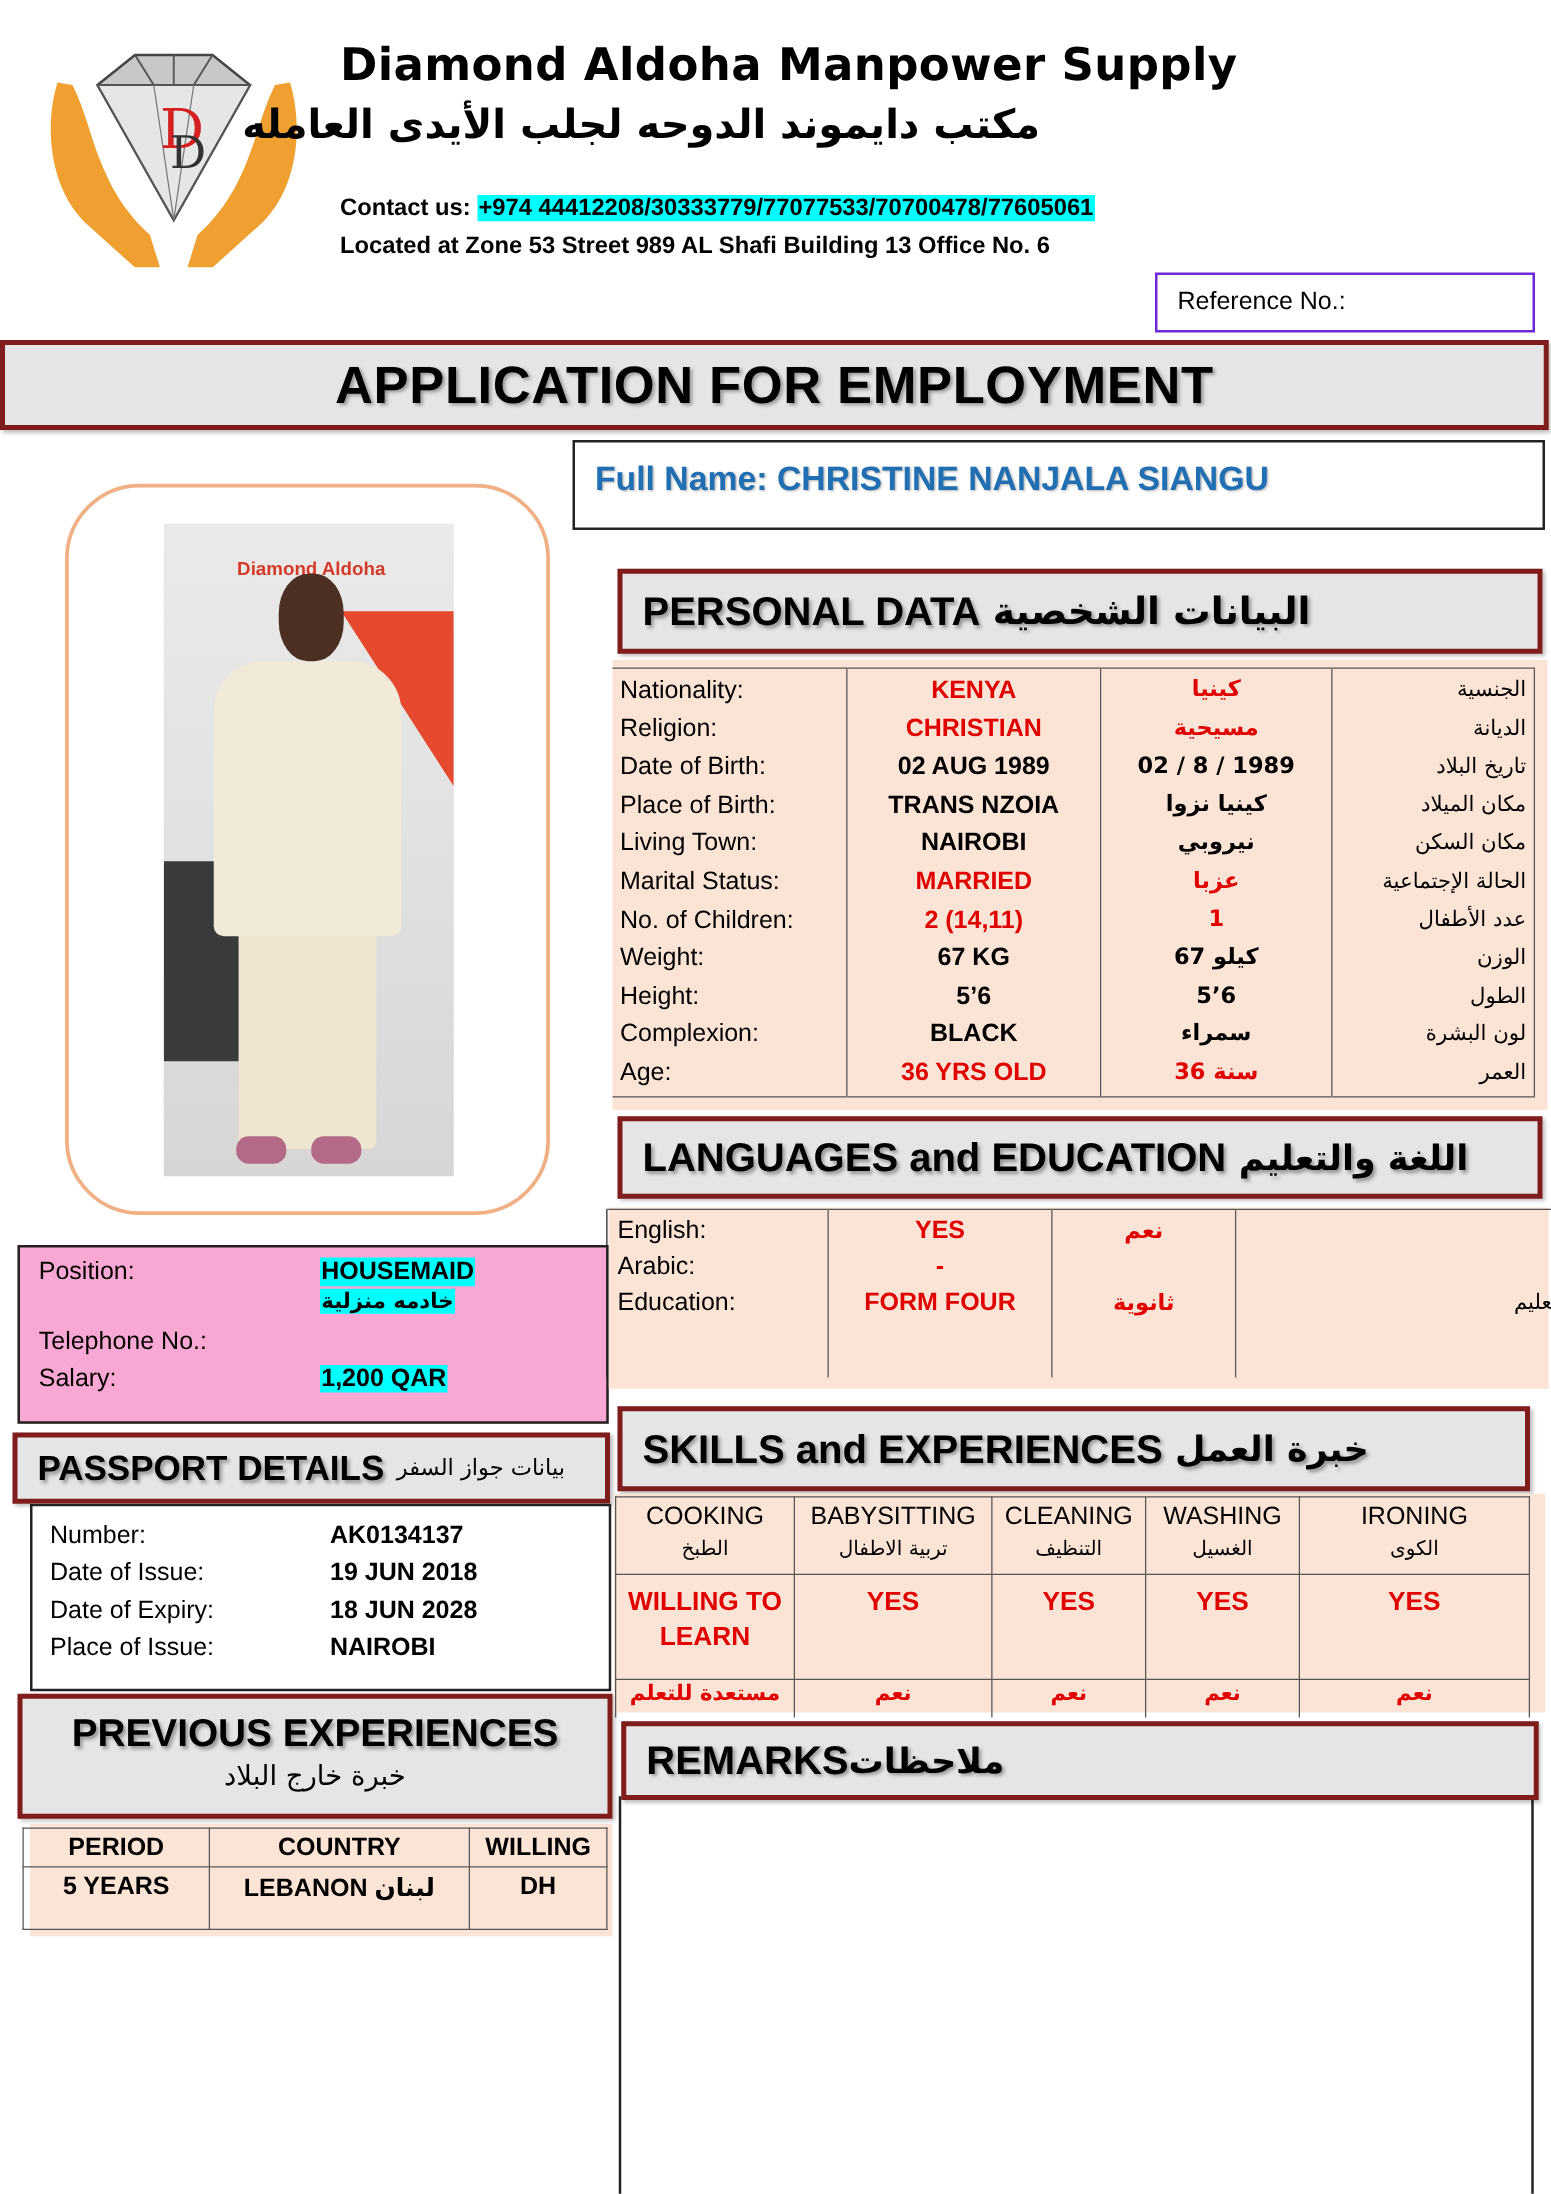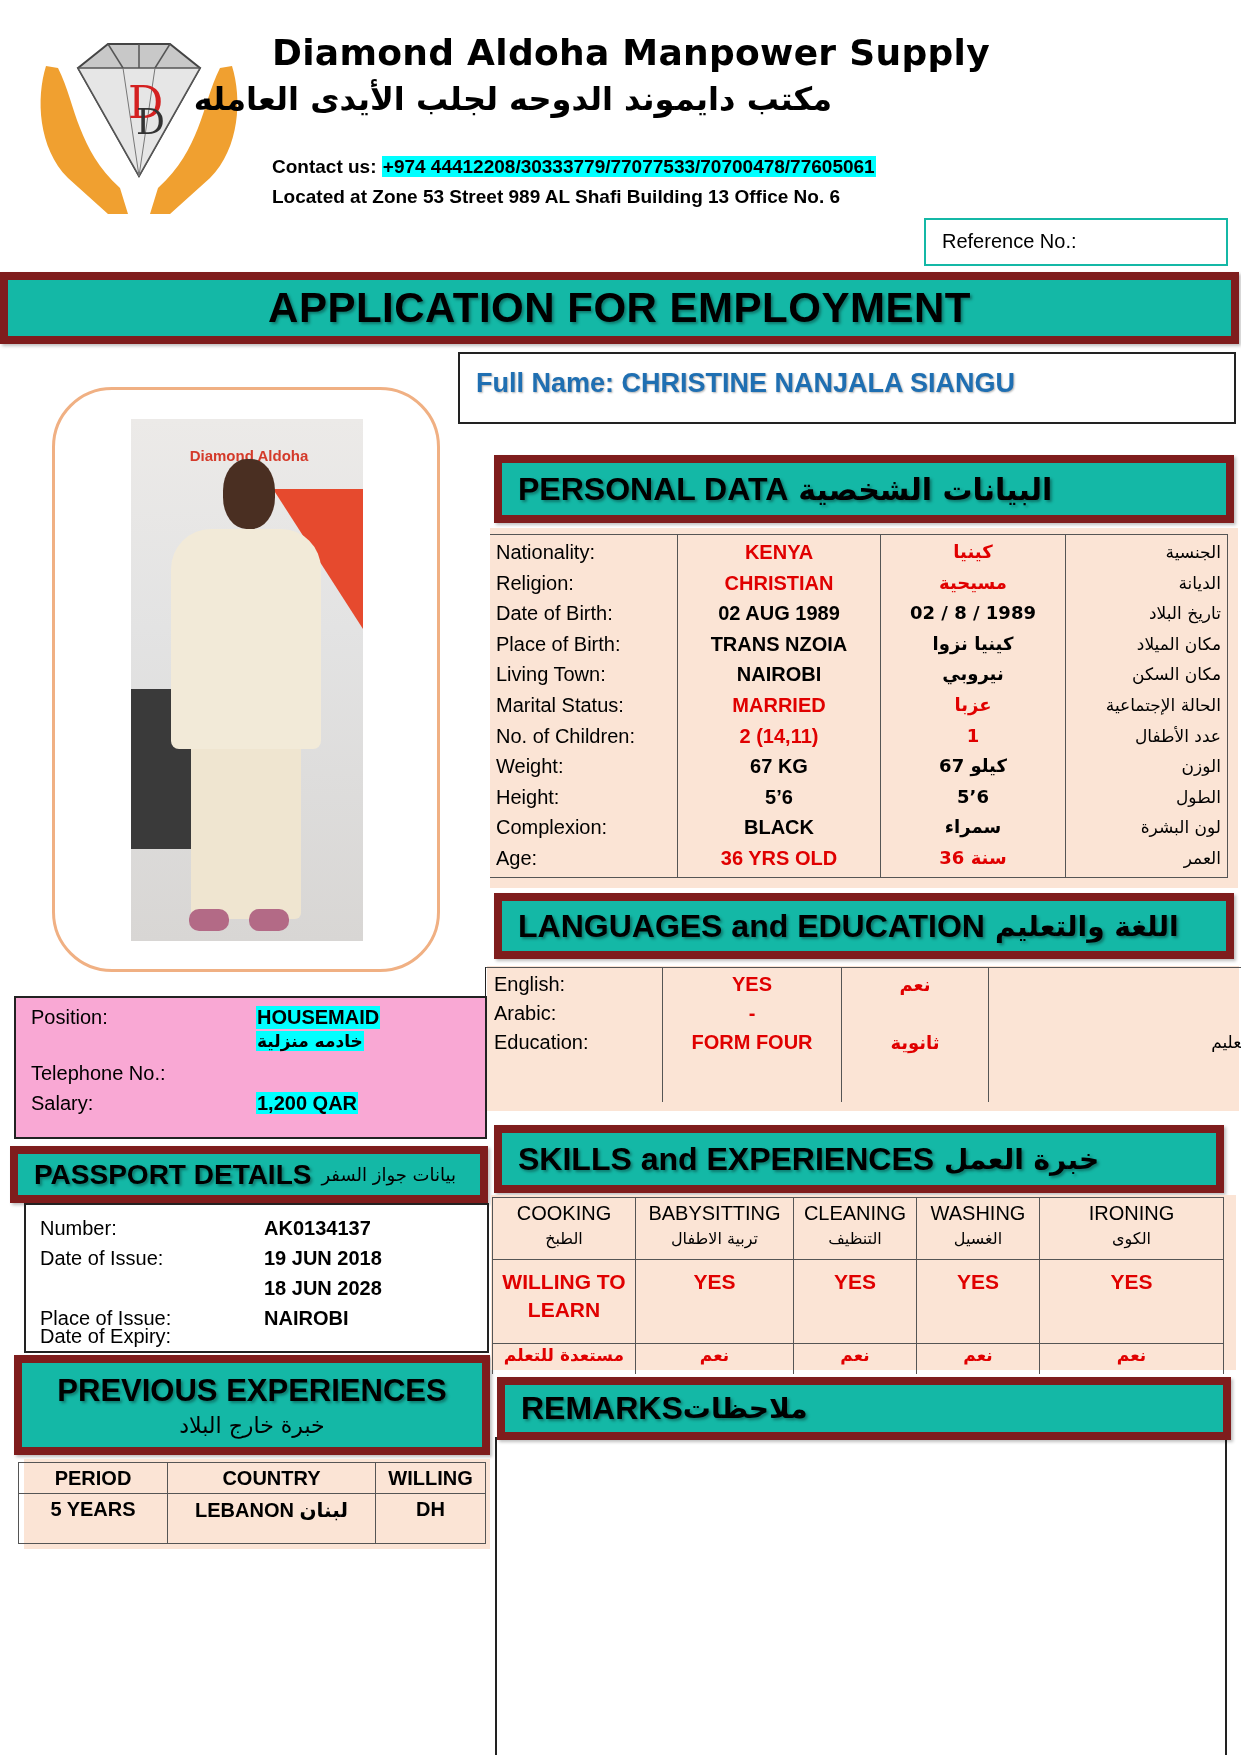--- a/index.html
+++ b/index.html
@@ -9,24 +9,24 @@
   }
   .abs { position: absolute; box-sizing: border-box; }
 
   
   .logo { left: 28px; top: 38px; width: 222px; height: 176px; }
   .company-en { left: 272px; top: 32px; font-family: "DejaVu Sans", sans-serif; font-weight: bold; font-size: 36px; letter-spacing: 0.3px; white-space: nowrap; }
   .company-ar { left: 272px; top: 80px; width: 560px; font-family: "DejaVu Sans", sans-serif; font-weight: bold; font-size: 32px; direction: rtl; text-align: left; white-space: nowrap; }
   .contact-line { left: 272px; top: 156px; font-size: 19px; font-weight: bold; white-space: nowrap; }
   .hl { background: #00ffff; padding: 0 1px; }
   .location-line { left: 272px; top: 186px; font-size: 19px; font-weight: bold; white-space: nowrap; }
-  .ref-box { left: 924px; top: 218px; width: 304px; height: 48px; border: 2px solid #14b8a6; padding: 10px 0 0 16px; font-size: 20px; }
-
-  
-  .banner { background: #14b8a6; border: 8px solid #7f1d1d; box-shadow: 2px 2px 3px rgba(0,0,0,0.25); }
+  .ref-box { left: 924px; top: 218px; width: 304px; height: 48px; border: 2px solid #6d28d9; padding: 10px 0 0 16px; font-size: 20px; }
+
+  
+  .banner { background: #e5e5e5; border: 4px solid #7f1d1d; box-shadow: 2px 2px 3px rgba(0,0,0,0.25); }
   .banner-text { font-weight: bold; text-shadow: 2px 2px 3px rgba(0,0,0,0.35); white-space: nowrap; }
   .title-banner { left: 0px; top: 272px; width: 1239px; height: 72px; display:flex; align-items:center; justify-content:center; }
   .title-banner .banner-text { font-size: 42px; letter-spacing: 0.5px; }
 
   
   .fullname-box { left: 458px; top: 352px; width: 778px; height: 72px; border: 2px solid #222; padding: 14px 0 0 16px; }
   .fullname-box span { color: #1f6fb2; font-weight: bold; font-size: 27px; text-shadow: 1px 1px 2px rgba(0,0,0,0.3); }
 
   
   .photo-frame { left: 52px; top: 387px; width: 388px; height: 585px; border: 3px solid #f0b083; border-radius: 60px; background: #fff; }
@@ -171,21 +171,21 @@
 
 <div class="abs banner passport-banner">
   <span class="banner-text">PASSPORT DETAILS</span>
   <span style="font-family:'DejaVu Sans',sans-serif; font-size:18px; margin-left:10px; direction:rtl;">بيانات جواز السفر</span>
 </div>
 <div class="abs passport-box">
   <div class="kv" style="left:14px; top:12px;">Number:</div>
   <div class="kv kv-val" style="left:238px; top:12px;">AK0134137</div>
   <div class="kv" style="left:14px; top:42px;">Date of Issue:</div>
   <div class="kv kv-val" style="left:238px; top:42px;">19 JUN 2018</div>
-  <div class="kv" style="left:14px; top:72px;margin-top:48px;">Date of Expiry:</div>
+  <div class="kv" style="left:14px; top:72px;">Date of Expiry:</div>
   <div class="kv kv-val" style="left:238px; top:72px;">18 JUN 2028</div>
   <div class="kv" style="left:14px; top:102px;">Place of Issue:</div>
   <div class="kv kv-val" style="left:238px; top:102px;">NAIROBI</div>
 </div>
 
 <div class="abs banner prev-banner">
   <span class="banner-text t1">PREVIOUS EXPERIENCES</span>
   <span class="t2">خبرة خارج البلاد</span>
 </div>
 <div class="abs prev-bg"></div>

